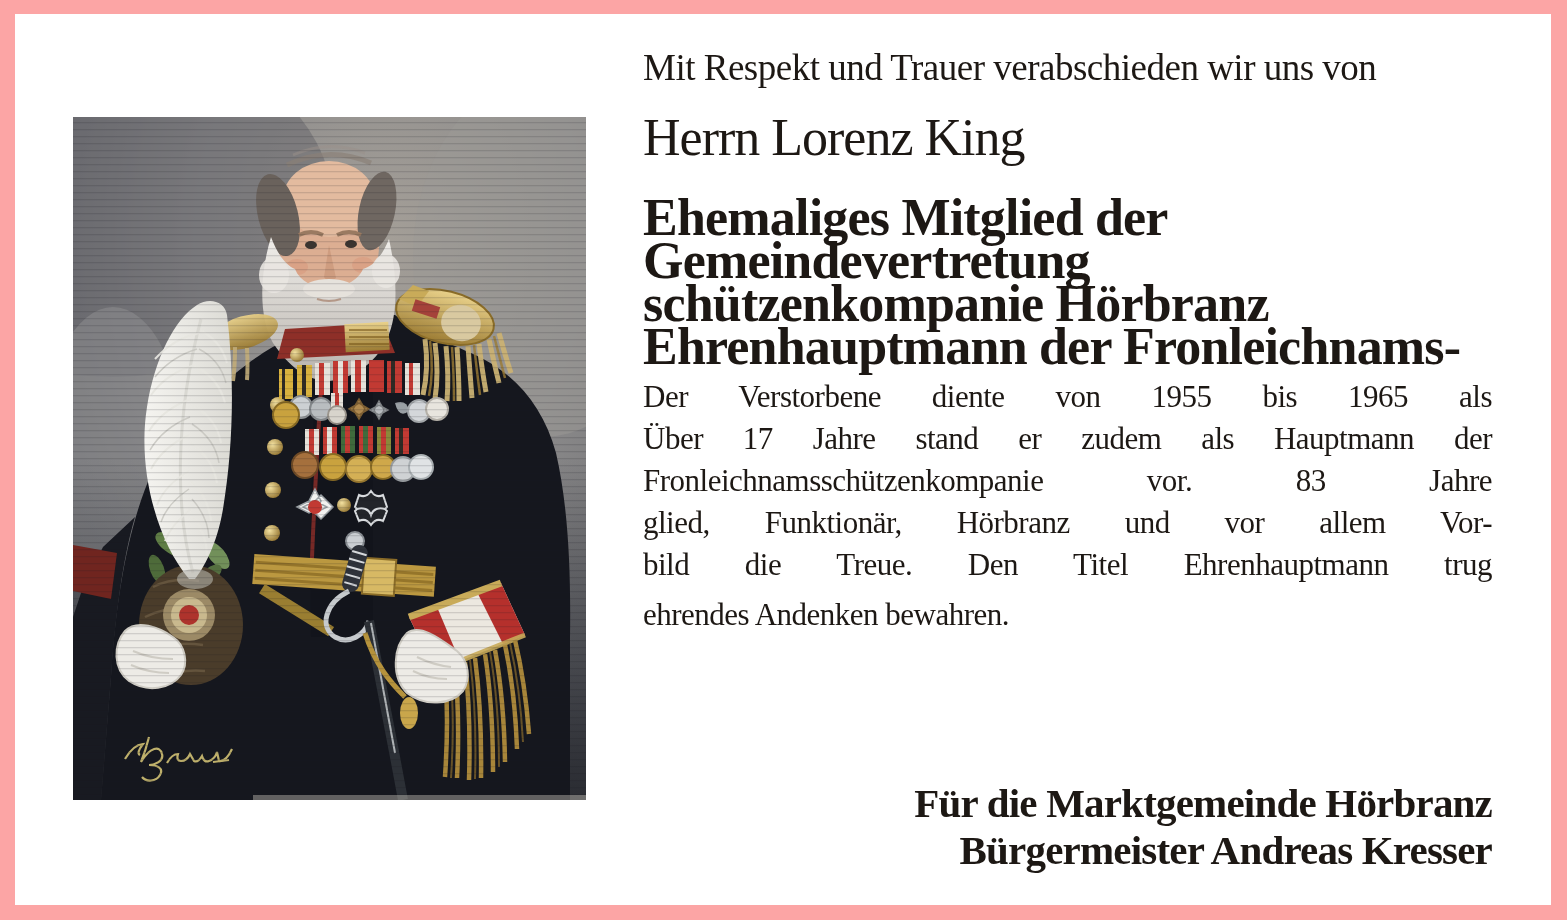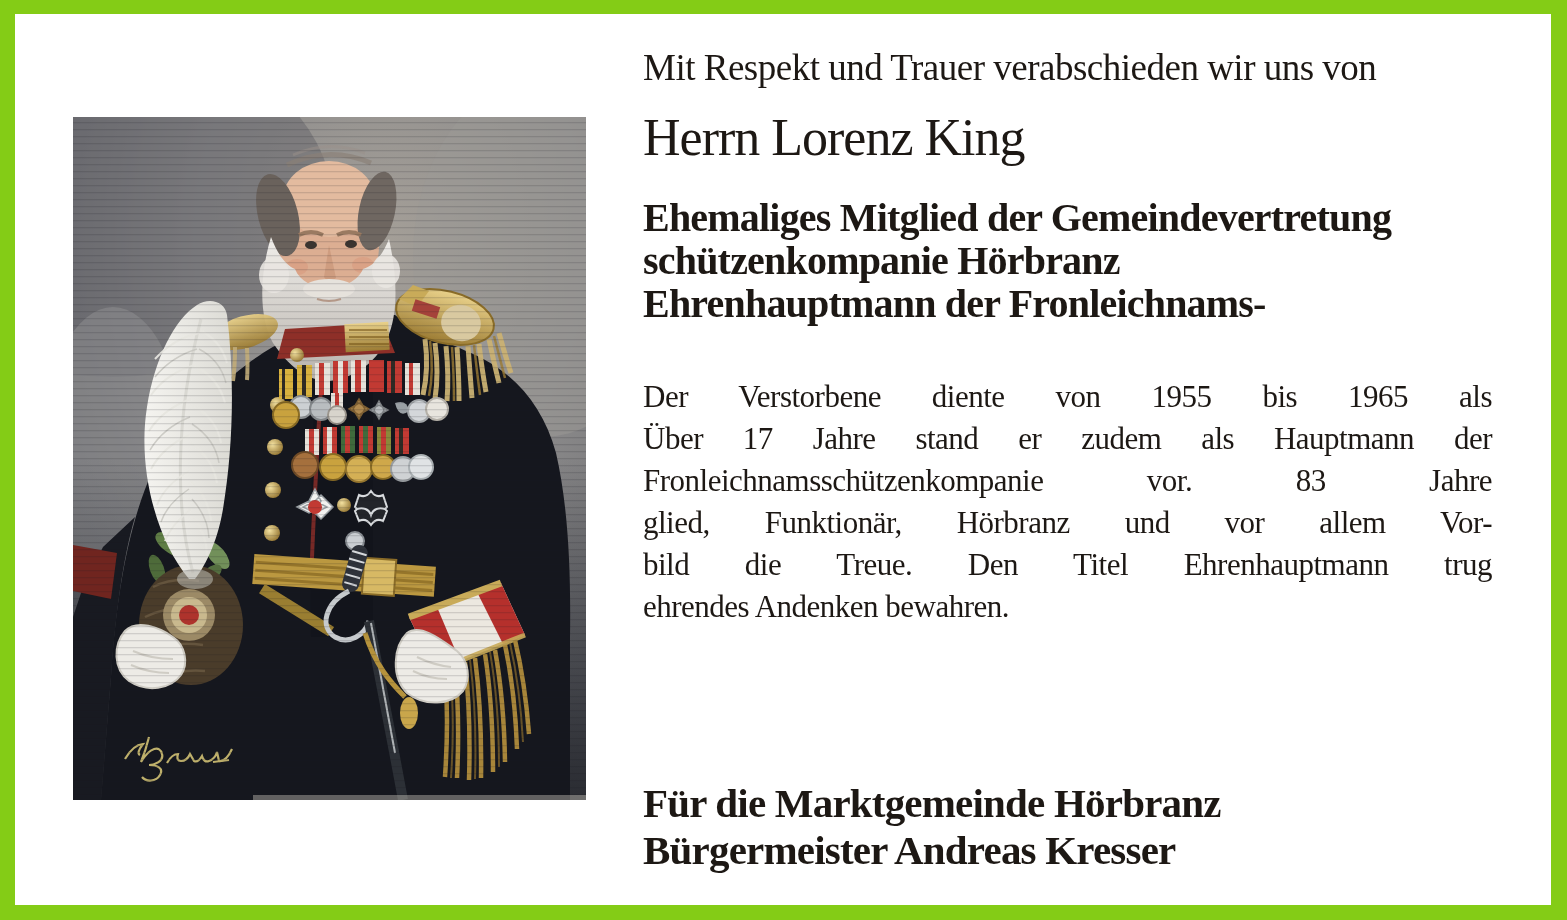--- a/index.html
+++ b/index.html
@@ -1,18 +1,18 @@
 <!DOCTYPE html>
 <html><head>
 <meta charset="utf-8">
 <style>
   html,body { margin:0; padding:0; background:#2a2624; }
   .page {
     position:relative; width:1567px; height:920px;
-    background:#84cc16; overflow:hidden;
+    background:#fca5a5; overflow:hidden;
     font-family:"Liberation Serif","DejaVu Serif",serif;
   }
   .sheet {
     position:absolute; left:15px; top:14px; right:16px; bottom:15px;
     background:#ffffff;
   }
   .photo-wrap {
     position:absolute; left:73px; top:117px; width:513px; height:683px;
     overflow:hidden;
   }
@@ -24,31 +24,32 @@
   .text-col > div, .text-col > h1 { position:absolute; left:0; width:100%; margin:0; }
   .intro {
     top:47px; font-size:37px; line-height:1.15; letter-spacing:-0.5px;
     white-space:nowrap;
   }
   .name {
     top:112px; font-size:52px; font-weight:400; line-height:1;
     letter-spacing:-1px; white-space:nowrap;
   }
   .roles {
-    top:196px; font-size:40px; font-weight:700; line-height:43px;
+    top:196px; font-size:52px; font-weight:700; line-height:43px;
     letter-spacing:-0.8px;
   }
   .body-par {
     top:376px; font-size:31px; line-height:42px; letter-spacing:-0.5px;
   }
   .jline { text-align:justify; text-align-last:justify; }
-  .jline.last { text-align-last:left; }
+  .jline.last { text-align-last:left;margin-top:8px; }
   .closing {
     top:780px; font-size:41px; font-weight:700; line-height:47px;
     letter-spacing:-0.8px;
+    text-align:right;
   }
 </style>
 </head>
 <body>
 
 <div class="page">
   <div class="sheet"></div>
 
   <div class="photo-wrap">
     <svg viewBox="0 0 513 683" xmlns="http://www.w3.org/2000/svg">

